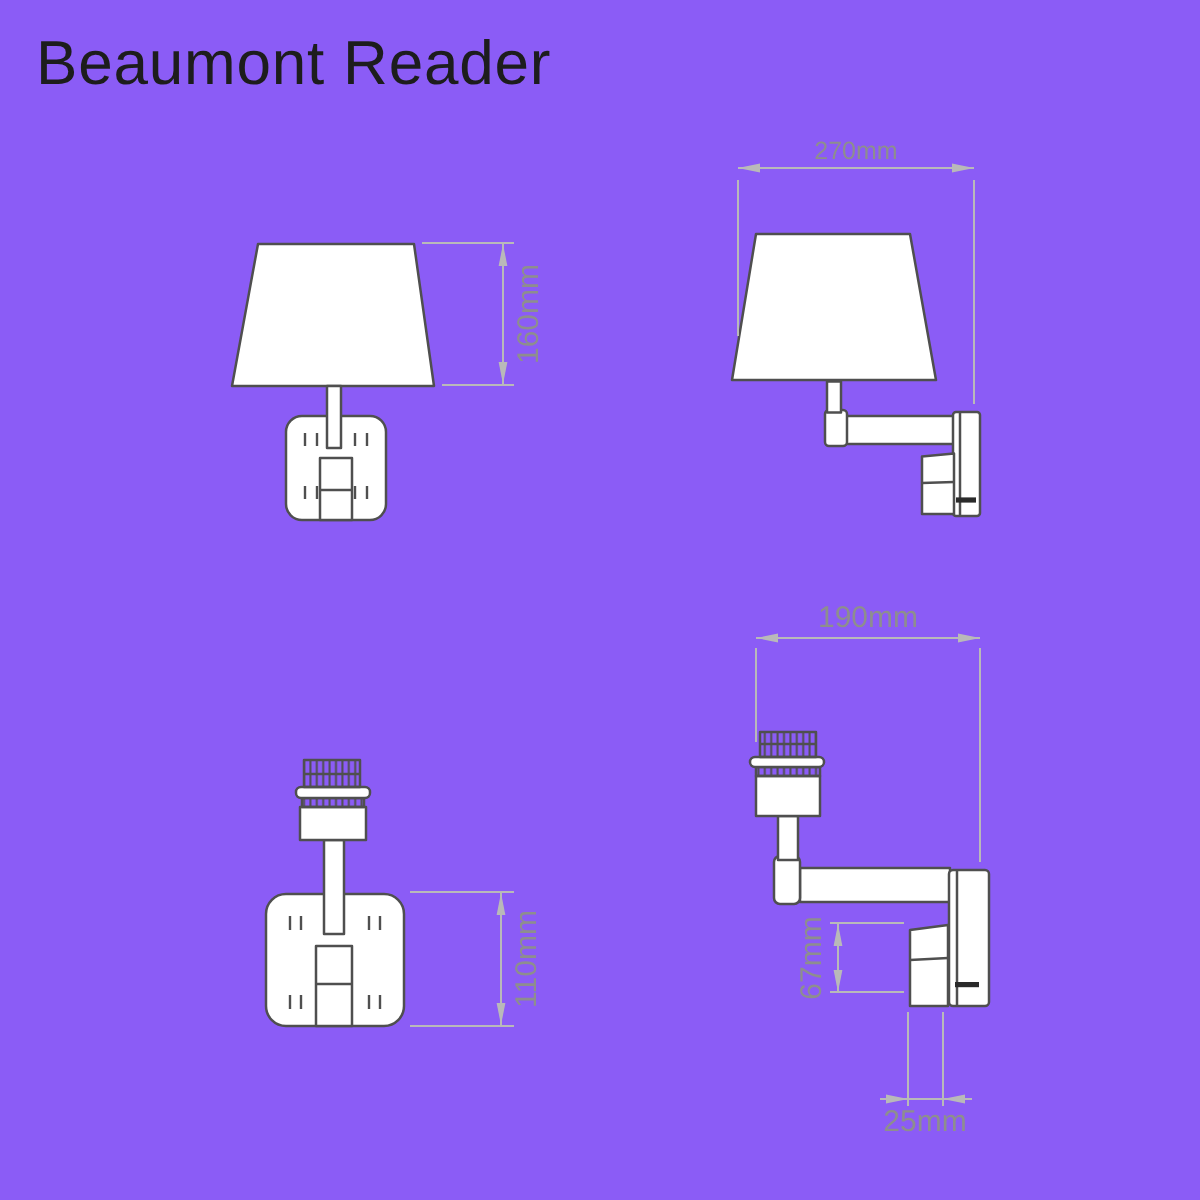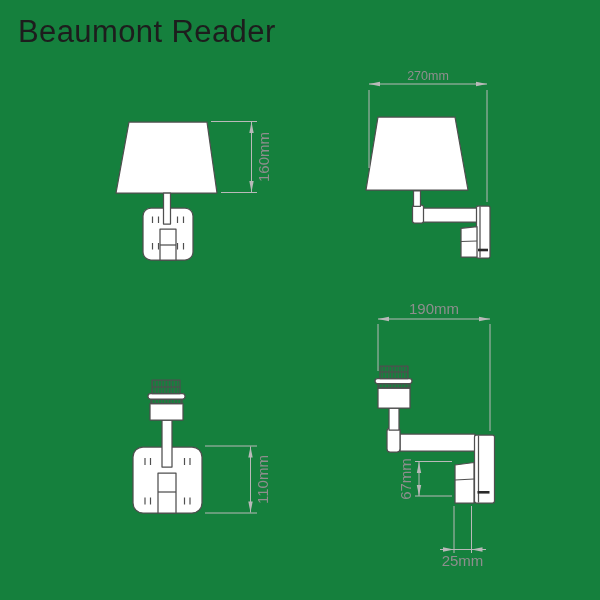--- a/index.html
+++ b/index.html
@@ -1,17 +1,17 @@
 <!DOCTYPE html>
 <html><head>
 <meta charset="utf-8">
 <style>
   html,body{margin:0;padding:0;background:#ffffff;}
   body{width:600px;height:600px;font-family:"Liberation Sans",sans-serif;}
-  .page{position:relative;width:600px;height:600px;background:#15803d;overflow:hidden;}
+  .page{position:relative;width:600px;height:600px;background:#8b5cf6;overflow:hidden;}
   .title{position:absolute;left:18px;top:14px;margin:0;font-size:31px;font-weight:500;
          letter-spacing:.4px;color:#1d1d1d;font-family:"Liberation Sans",sans-serif;}
   svg.drawing{position:absolute;left:0;top:0;}
   svg text{font-family:"Liberation Sans",sans-serif;fill:#8e8e8e;}
   .dim-label{font-size:15px;}
   .dim-label-sm{font-size:12.5px;}
 </style>
 </head>
 <body>
 

